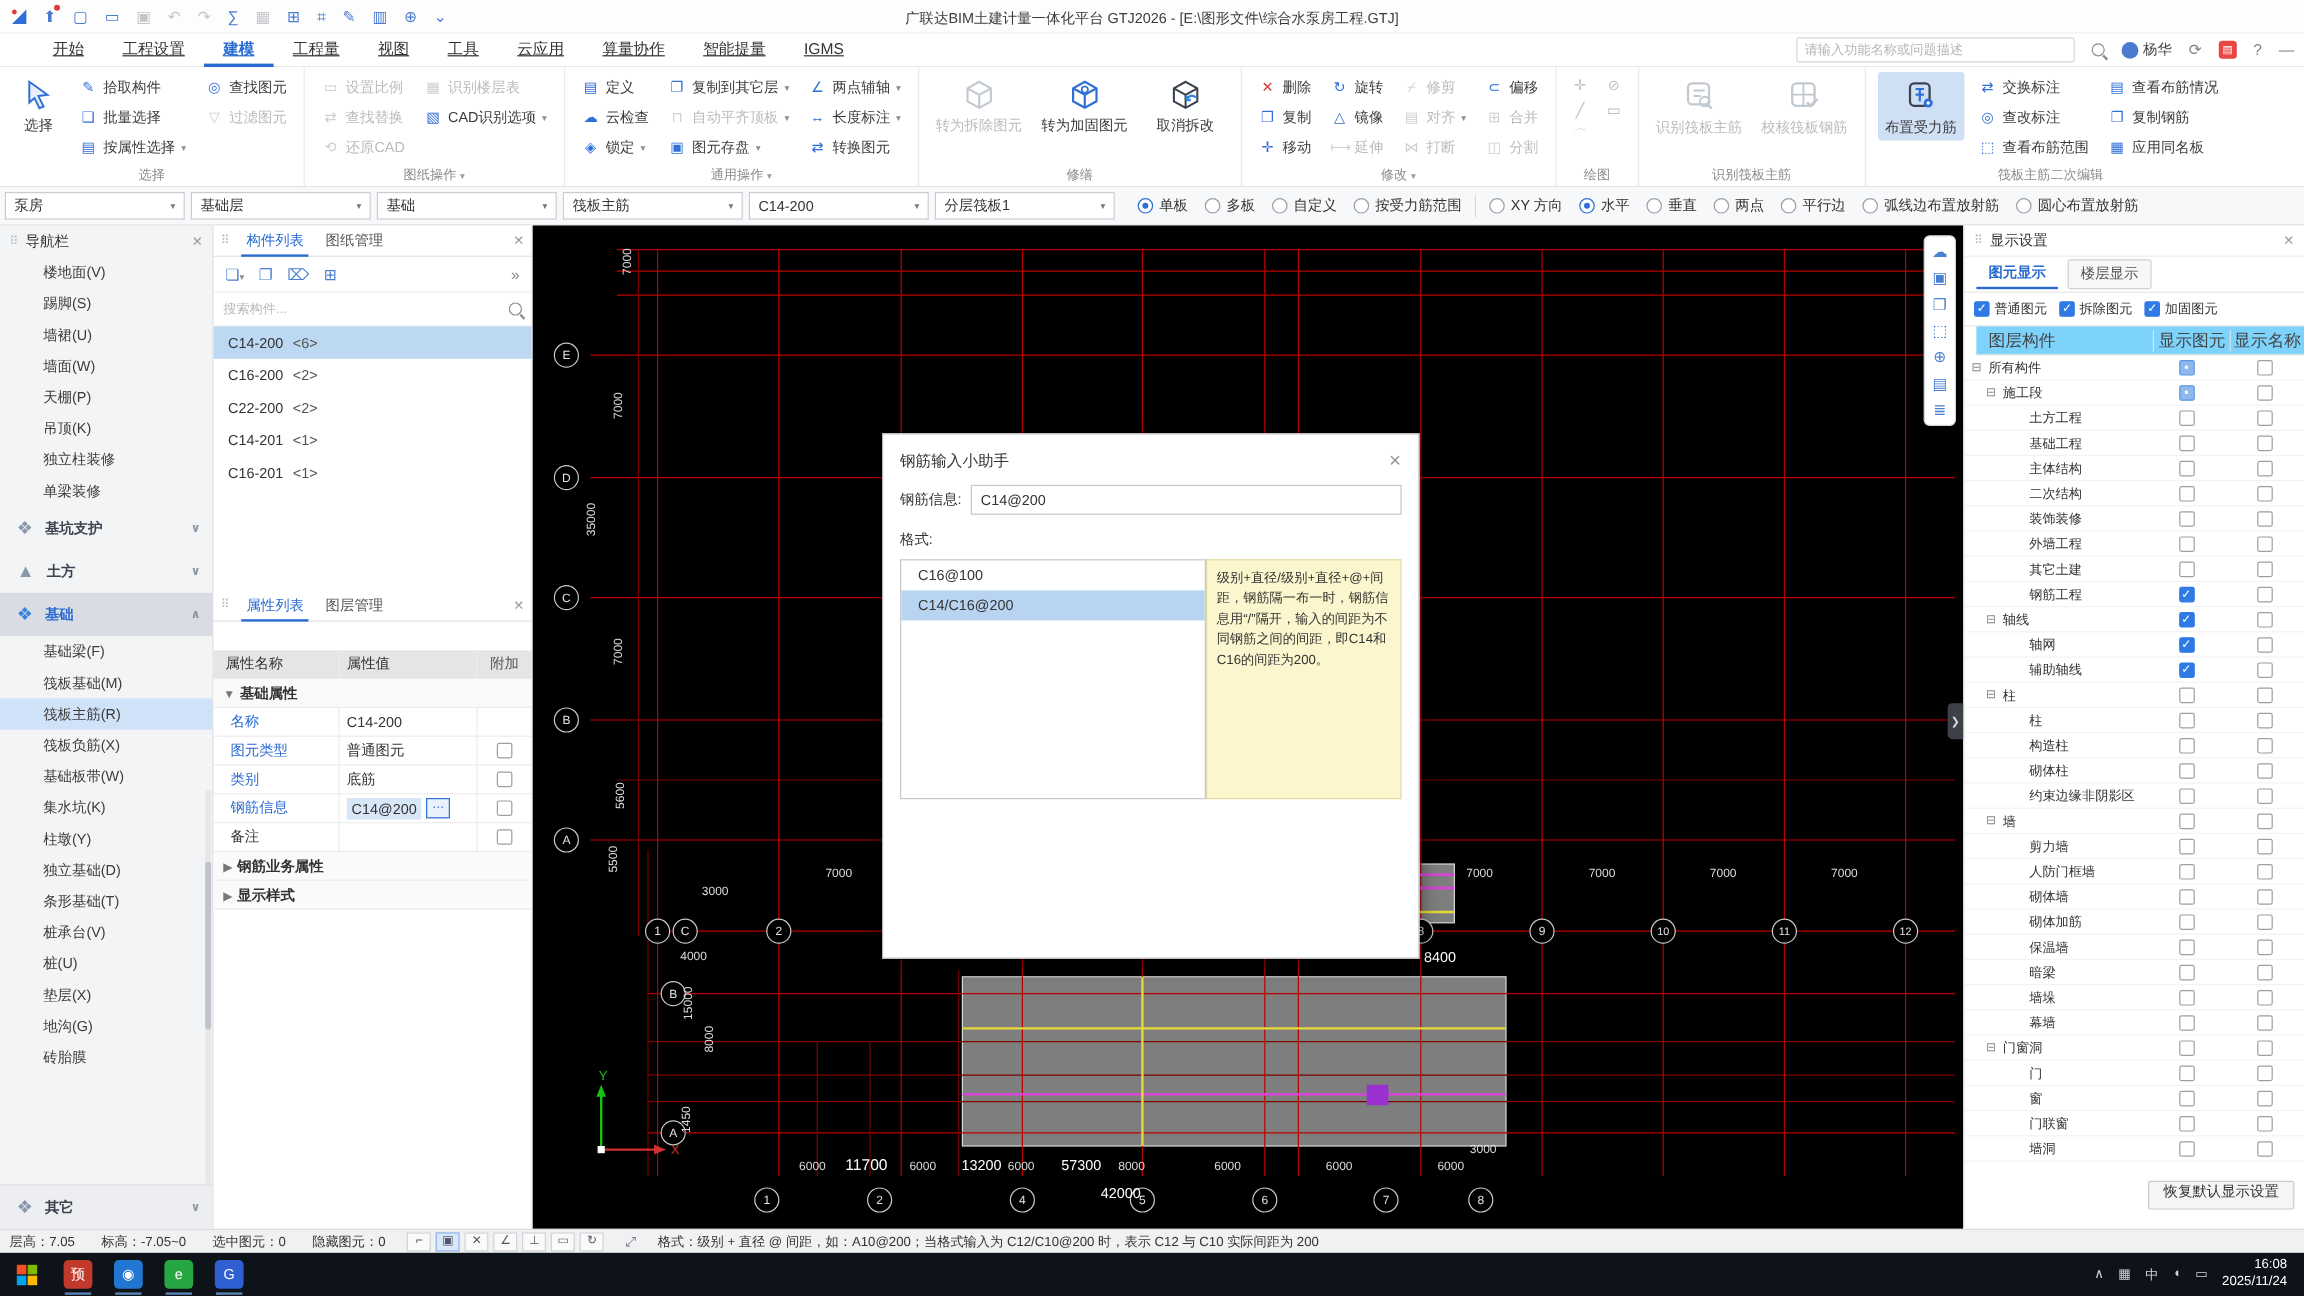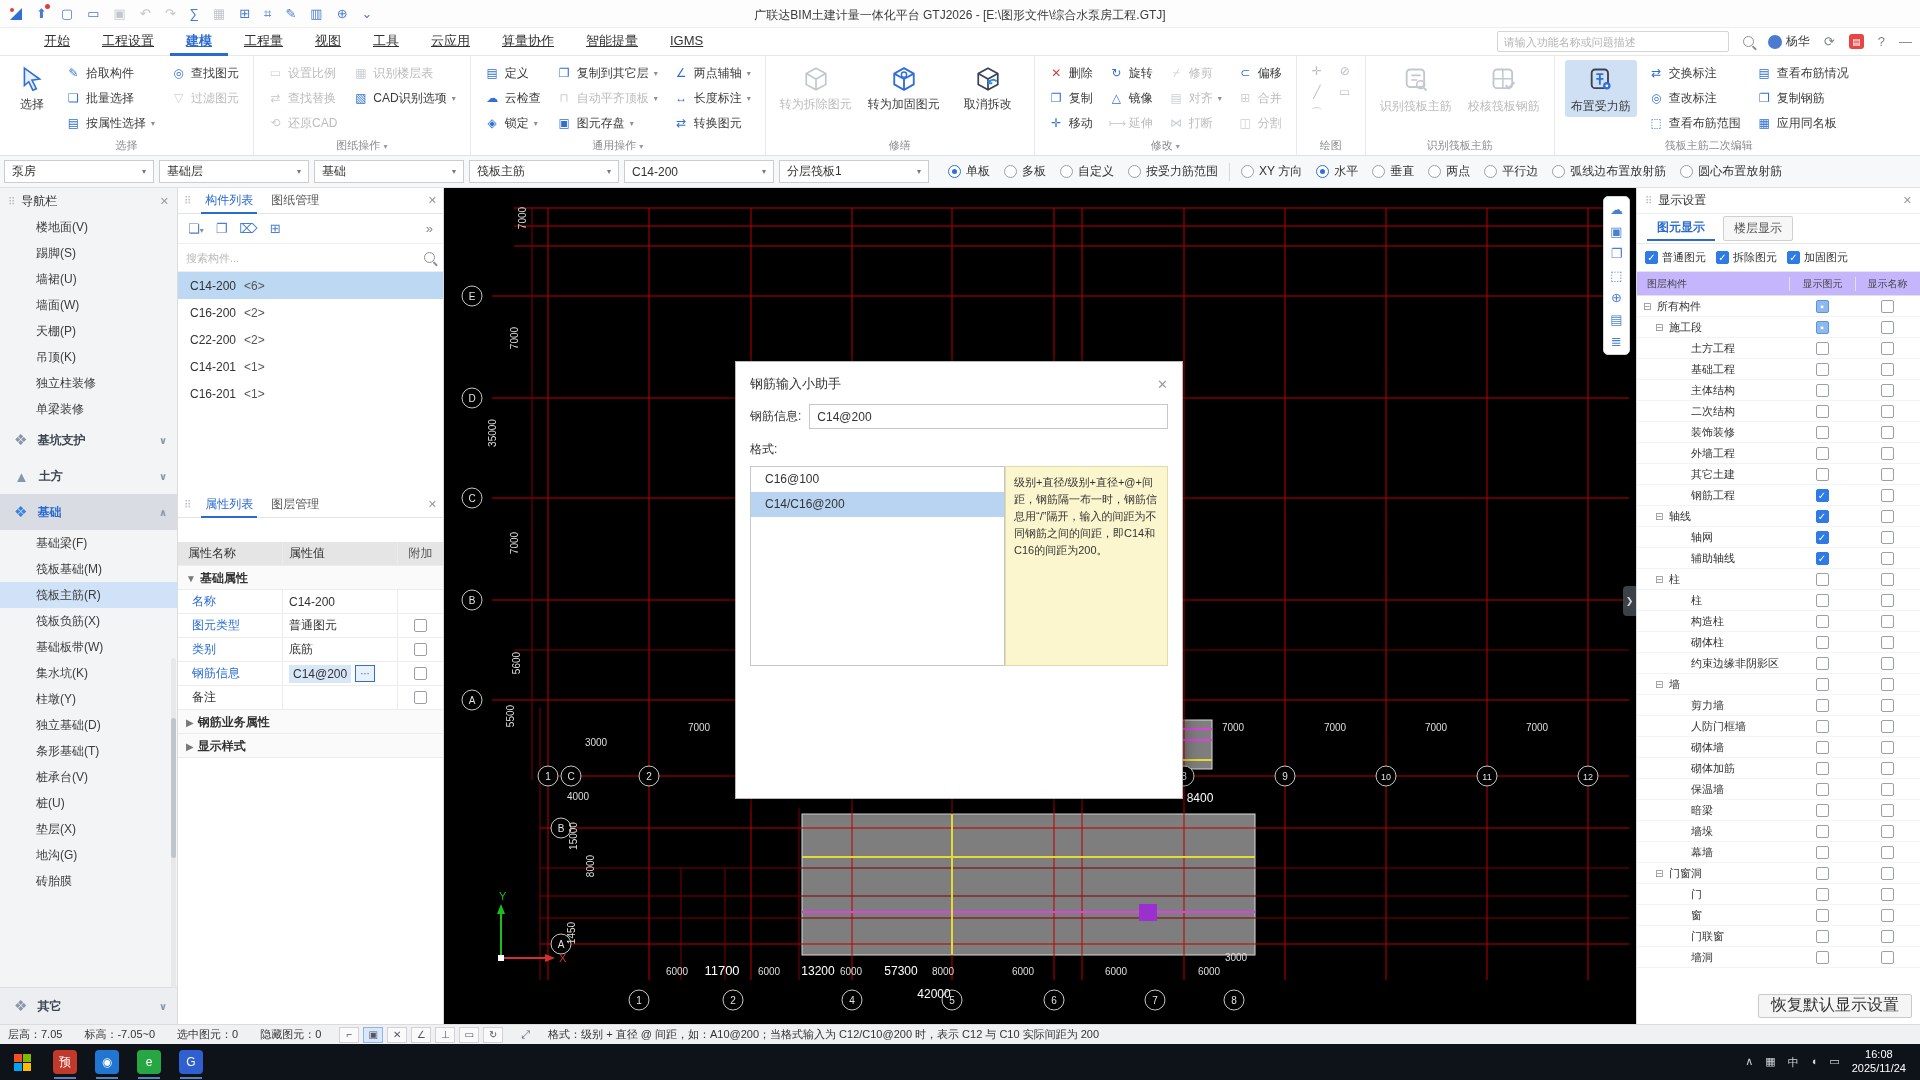--- a/index.html
+++ b/index.html
@@ -129,32 +129,32 @@
 
   
   .rpanel { position:absolute; left:1636px; top:188px; width:284px; height:836px; background:#fff; border-left:1px solid #d9d9d9; }
   .rp-head { height:26px; display:flex; align-items:center; gap:6px; padding:0 8px; border-bottom:1px solid #eee; color:#333; }
   .rp-tabs { height:30px; display:flex; align-items:center; gap:8px; padding:0 10px; border-bottom:1px solid #e6e6e6; }
   .rp-tab { padding:3px 10px; cursor:pointer; color:#555; }
   .rp-tab.active { color:#2a6bd2; border-bottom:2px solid #2a6bd2; font-weight:bold; }
   .rp-tab.boxed { border:1px solid #d0d0d0; background:#f7f7f7; border-radius:2px; }
   .rp-checks { height:28px; display:flex; align-items:center; gap:10px; padding:0 8px; border-bottom:1px solid #e6e6e6; font-size:11px; }
   .rp-checks .ck { display:flex; align-items:center; gap:4px; }
-  .rp-thead { height:24px; display:flex; align-items:center; background:#c4b5fd; border-bottom:1px solid #e2e2e2; color:#444; font-size:10px; }
+  .rp-thead { height:24px; display:flex; align-items:center; background:#7dd3fc; border-bottom:1px solid #e2e2e2; color:#444; font-size:14px;margin-left:10px; }
   .rp-thead .h1 { width:152px; padding-left:10px; }
   .rp-thead .h2 { width:66px; text-align:center; border-left:1px solid #e2e2e2; }
   .rp-thead .h3 { width:64px; text-align:center; border-left:1px solid #e2e2e2; }
   .trow { display:flex; align-items:center; height:21px; font-size:11px; border-bottom:1px solid #f3f3f3; }
   .tcell1 { width:152px; display:flex; align-items:center; gap:4px; overflow:hidden; white-space:nowrap; }
   .tcell1.l0 { padding-left:6px; } .tcell1.l1 { padding-left:18px; } .tcell1.l2 { padding-left:40px; }
   .texp { color:#8a8a8a; font-size:10px; width:10px; }
   .tc2 { width:66px; display:flex; justify-content:center; }
   .tc3 { width:64px; display:flex; justify-content:center; }
-  .restore-btn { position:absolute; right:8px; bottom:6px; height:24px; padding:0 12px; border:1px solid #c9c9c9;
-    background:#f5f5f5; border-radius:2px; font-size:16px; color:#333; cursor:pointer; }
+  .restore-btn { position:absolute; right:8px; bottom:16px; height:24px; padding:0 12px; border:1px solid #c9c9c9;
+    background:#f5f5f5; border-radius:2px; font-size:12px; color:#333; cursor:pointer; }
 
   
   .dialog { position:absolute; left:735px; top:361px; width:448px; height:438px; background:#fff;
     border:1px solid #b9b9b9; box-shadow:0 4px 16px rgba(0,0,0,.45); z-index:50; padding:10px 14px; }
   .dlg-title { display:flex; align-items:center; height:24px; font-size:13px; color:#333; }
   .dlg-row { display:flex; align-items:center; gap:8px; margin-top:8px; }
   .dlg-row input { flex:1; height:25px; border:1px solid #c4c8cc; padding:0 7px; font-size:12px; color:#333; outline:none; }
   .fmt-label { margin-top:12px; color:#333; }
   .dlg-body { display:flex; gap:0; margin-top:8px; }
   .fmt-list { width:255px; height:200px; border:1px solid #c4c8cc; background:#fff; overflow:hidden; }
@@ -180,21 +180,21 @@
   
   .taskbar { position:absolute; top:1044px; left:0; width:1920px; height:36px; background:#0e1219; display:flex; align-items:center; }
   .start { width:44px; height:36px; display:flex; align-items:center; justify-content:center; cursor:pointer; }
   .winlogo { width:17px; height:17px; display:grid; grid-template-columns:8px 8px; grid-template-rows:8px 8px; gap:1px; }
   .winlogo i { display:block; } 
   .app { width:34px; height:36px; display:flex; align-items:center; justify-content:center; cursor:pointer; position:relative; margin:0 4px; }
   .app::after { content:""; position:absolute; bottom:1px; left:6px; right:6px; height:2px; background:#5a82b4; }
   .appbox { width:24px; height:24px; border-radius:4px; display:flex; align-items:center; justify-content:center;
     font-size:12px; color:#fff; }
   .tray { margin-left:auto; display:flex; align-items:center; gap:12px; color:#cfd4da; font-size:11px; padding-right:14px; }
-  .clock { text-align:center; line-height:1.25; color:#fff; font-size:11px; }
+  .clock { text-align:right; line-height:1.25; color:#fff; font-size:11px; }
 </style>
 </head>
 <body>
 
 <div class="titlebar">
   <svg width="18" height="16" style="margin-left:8px">
       <path d="M2 14 L14 2 L14 14 Z" fill="#2f6fd6"></path>
       <circle cx="4" cy="4" r="2" fill="#e23d3d"></circle>
     </svg>
   <div class="qicons">

